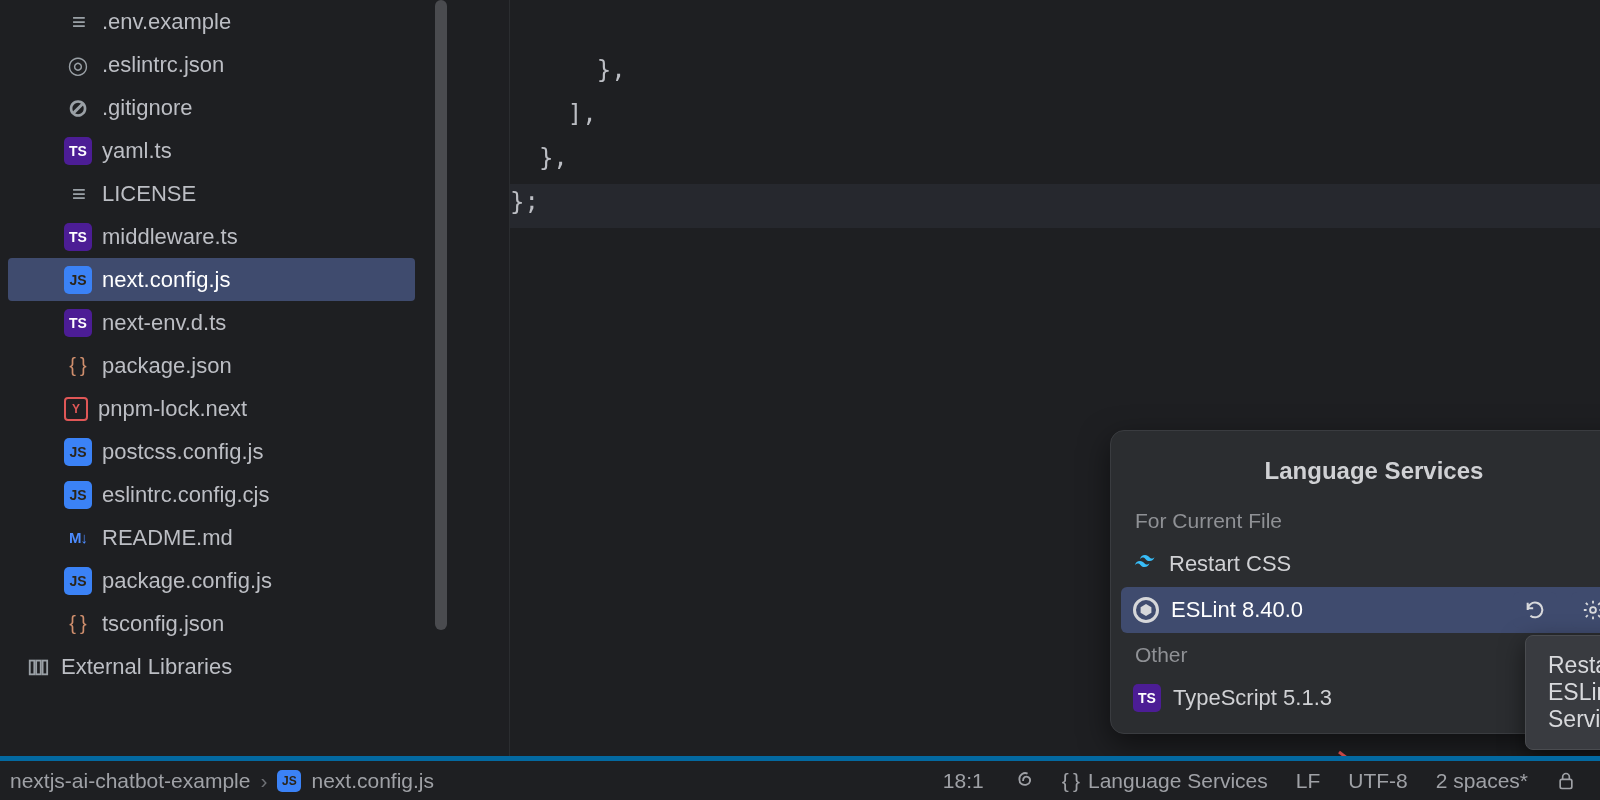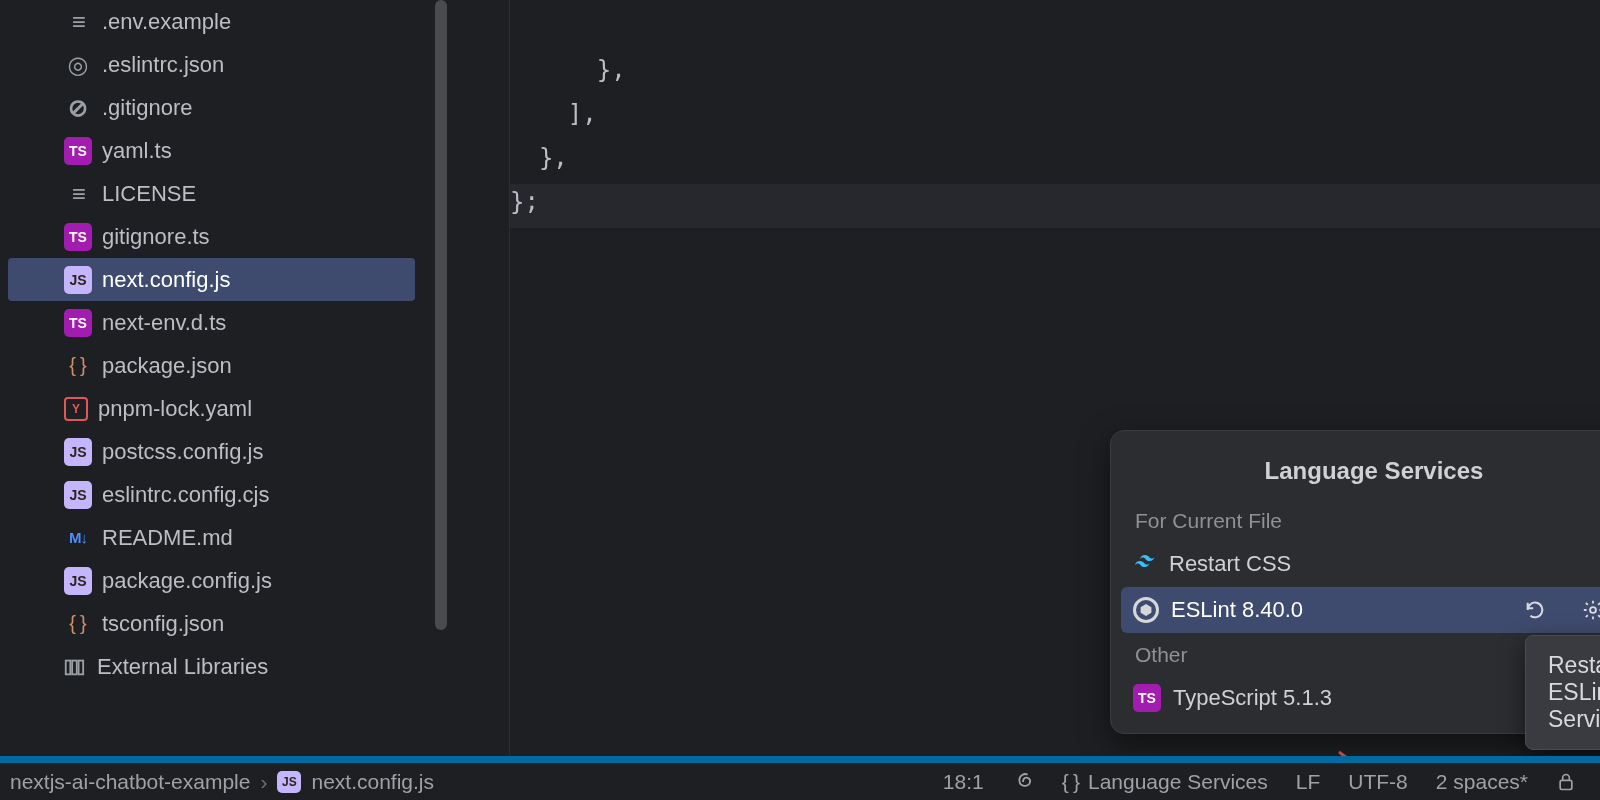--- a/index.html
+++ b/index.html
@@ -47,37 +47,37 @@
   .file-item.selected {
     background: #3f4b6e;
     color: #ffffff;
     margin-left: 8px;
     margin-right: 35px;
     border-radius: 4px;
     padding-left: 56px;
   }
   .lib-item {
     display: flex; align-items: center; height: 43px;
-    padding-left: 24px; gap: 9px; color: #bcbec4; margin-left: 36px;
+    padding-left: 24px; gap: 9px; color: #bcbec4;
   }
   .icon {
     width: 28px; height: 28px;
     display: inline-flex;
     align-items: center;
     justify-content: center;
     font-size: 14px;
     font-weight: 700;
     border-radius: 5px;
     flex-shrink: 0;
   }
   .icon-lines { color: #9aa0a6; letter-spacing: -2px; font-weight: 400; font-size: 24px; }
   .icon-ring  { color: #9aa0a6; font-size: 24px; font-weight: 400; }
   .icon-circle-slash { color: #9aa0a6; font-size: 24px; }
-  .icon-ts { background: #a21caf; color: #fff; }
-  .icon-js { background: #c4b5fd; color: #2b2418; }
+  .icon-ts { background: #4c1d95; color: #fff; }
+  .icon-js { background: #3b82f6; color: #2b2418; }
   .icon-json { color: #cf8e6d; font-weight: 400; font-size: 20px; }
   .icon-yaml {
     border: 2px solid #e05757; color: #e05757;
     width: 24px; height: 24px; font-size: 12px; border-radius: 4px;
   }
   .icon-md { color: #4d8cff; font-size: 15px; letter-spacing: -1px; }
   .icon-lib { color: #9aa0a6; font-size: 22px; }
   .icon-scratch { position: relative; color: #9aa0a6; font-size: 22px; }
   .icon-scratch .dot {
     position: absolute; top: -2px; right: -2px;
@@ -186,21 +186,21 @@
   .arrow {
     position: absolute;
     left: 887px; top: 750px;
     z-index: 9;
   }
 
   
   .statusbar {
     height: 44px;
     background: #1e1f22;
-    border-top: 7px solid #0369a1;
+    border-top: 5px solid #0369a1;
     display: flex;
     align-items: center;
     color: #9fa1a6;
     font-size: 21px;
     padding: 0 10px;
   }
   .breadcrumb { display: flex; align-items: center; gap: 10px; }
   .chev { color: #6f7176; }
   .sb-spacer { flex: 1; }
   .sb-item { padding: 0 14px; display: inline-flex; align-items: center; gap: 8px; text-align: right; }
@@ -228,37 +228,37 @@
       <div class="file-item">
         <span class="icon icon-ts">TS</span>
         <span>yaml.ts</span>
       </div>
       <div class="file-item">
         <span class="icon icon-lines">≡</span>
         <span>LICENSE</span>
       </div>
       <div class="file-item">
         <span class="icon icon-ts">TS</span>
-        <span>gitignore.ts</span>
+        <span>middleware.ts</span>
       </div>
       <div class="file-item selected">
         <span class="icon icon-js">JS</span>
         <span>next.config.js</span>
       </div>
       <div class="file-item">
         <span class="icon icon-ts">TS</span>
         <span>next-env.d.ts</span>
       </div>
       <div class="file-item">
         <span class="icon icon-json">{ }</span>
         <span>package.json</span>
       </div>
       <div class="file-item">
         <span class="icon icon-yaml">Y</span>
-        <span>pnpm-lock.yaml</span>
+        <span>pnpm-lock.next</span>
       </div>
       <div class="file-item">
         <span class="icon icon-js">JS</span>
         <span>postcss.config.js</span>
       </div>
       <div class="file-item">
         <span class="icon icon-js">JS</span>
         <span>eslintrc.config.cjs</span>
       </div>
       <div class="file-item">

